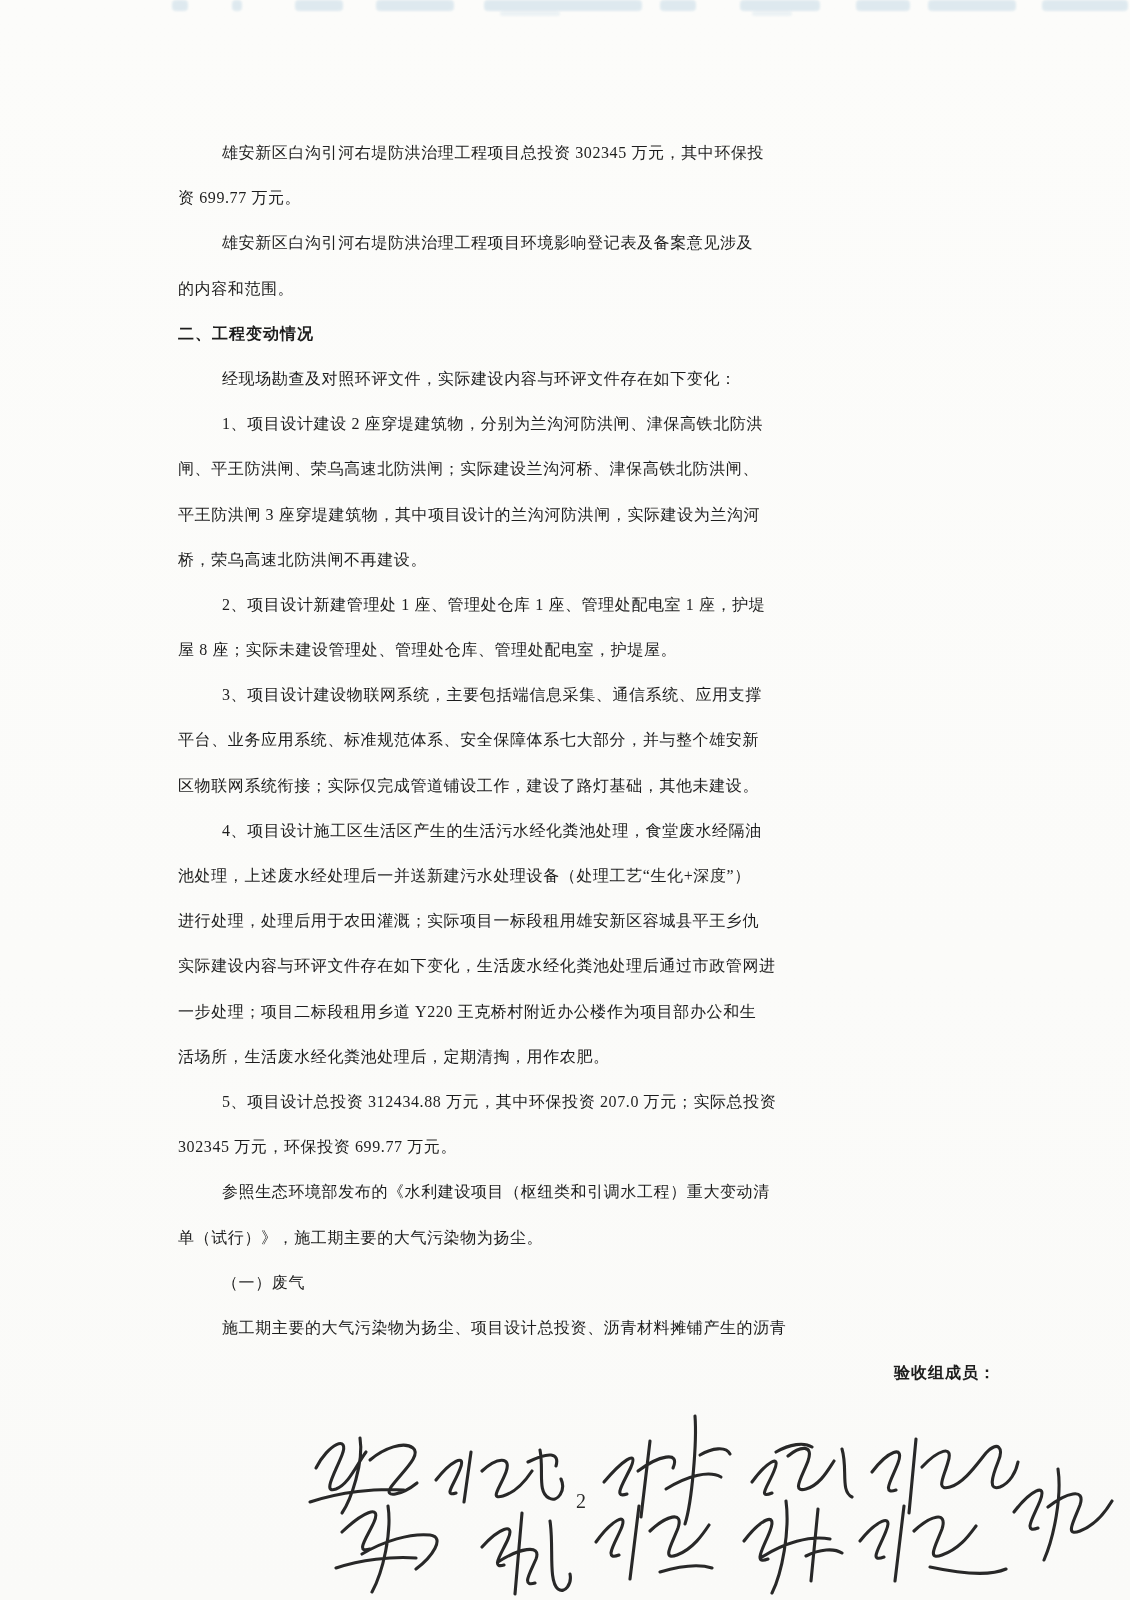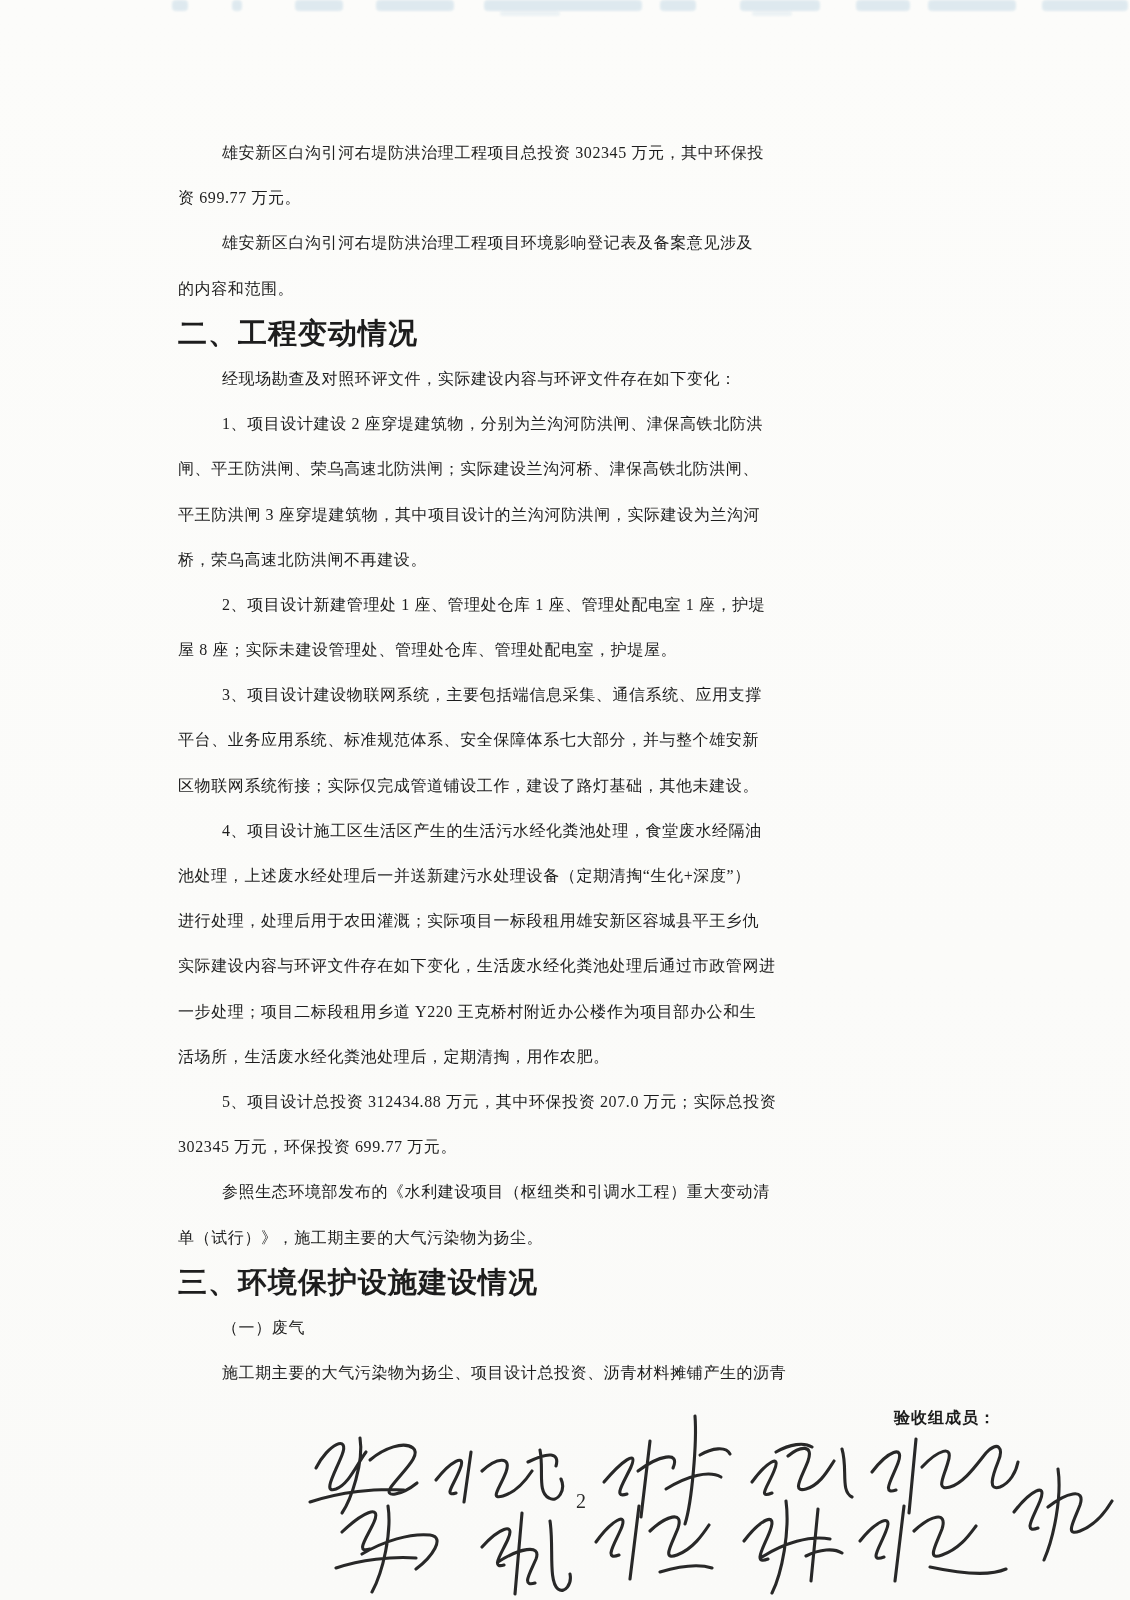--- a/index.html
+++ b/index.html
@@ -32,21 +32,21 @@
     line-height: 45.2px;
     height: 45.2px;
     white-space: nowrap;
     letter-spacing: 0.6px;
   }
   .line.indent { text-indent: 44px; }
   .line.heading {
     font-family: "Liberation Sans", "DejaVu Sans", sans-serif;
     font-weight: 700;
     letter-spacing: 1px;
-    font-size: 29px;
+    font-size: 16px;
   }
   .line.label {
     font-family: "Liberation Sans", "DejaVu Sans", sans-serif;
     font-weight: 600;
     letter-spacing: 1px;
     text-align: right;
   }
 
   .page-number {
     position: absolute; left: 576px; top: 1490px;
@@ -98,30 +98,29 @@
       <div class="line indent fill">1、项目设计建设 2 座穿堤建筑物，分别为兰沟河防洪闸、津保高铁北防洪</div>
       <div class="line flush fill">闸、平王防洪闸、荣乌高速北防洪闸；实际建设兰沟河桥、津保高铁北防洪闸、</div>
       <div class="line flush fill">平王防洪闸 3 座穿堤建筑物，其中项目设计的兰沟河防洪闸，实际建设为兰沟河</div>
       <div class="line flush">桥，荣乌高速北防洪闸不再建设。</div>
       <div class="line indent fill">2、项目设计新建管理处 1 座、管理处仓库 1 座、管理处配电室 1 座，护堤</div>
       <div class="line flush">屋 8 座；实际未建设管理处、管理处仓库、管理处配电室，护堤屋。</div>
       <div class="line indent fill">3、项目设计建设物联网系统，主要包括端信息采集、通信系统、应用支撑</div>
       <div class="line flush fill">平台、业务应用系统、标准规范体系、安全保障体系七大部分，并与整个雄安新</div>
       <div class="line flush fill">区物联网系统衔接；实际仅完成管道铺设工作，建设了路灯基础，其他未建设。</div>
       <div class="line indent fill">4、项目设计施工区生活区产生的生活污水经化粪池处理，食堂废水经隔油</div>
-      <div class="line flush fill">池处理，上述废水经处理后一并送新建污水处理设备（定期清掏“生化+深度”）</div>
+      <div class="line flush fill">池处理，上述废水经处理后一并送新建污水处理设备（处理工艺“生化+深度”）</div>
       <div class="line flush fill">进行处理，处理后用于农田灌溉；实际项目一标段租用雄安新区容城县平王乡仇</div>
       <div class="line flush fill">实际建设内容与环评文件存在如下变化，生活废水经化粪池处理后通过市政管网进</div>
       <div class="line flush fill">一步处理；项目二标段租用乡道 Y220 王克桥村附近办公楼作为项目部办公和生</div>
       <div class="line flush">活场所，生活废水经化粪池处理后，定期清掏，用作农肥。</div>
       <div class="line indent fill">5、项目设计总投资 312434.88 万元，其中环保投资 207.0 万元；实际总投资</div>
       <div class="line flush">302345 万元，环保投资 699.77 万元。</div>
       <div class="line indent fill">参照生态环境部发布的《水利建设项目（枢纽类和引调水工程）重大变动清</div>
       <div class="line flush">单（试行）》，施工期主要的大气污染物为扬尘。</div>
-      <div class="line heading">三、环境保护设施建设情况</div>
       <div class="line indent">（一）废气</div>
       <div class="line indent fill">施工期主要的大气污染物为扬尘、项目设计总投资、沥青材料摊铺产生的沥青</div>
       <div class="line label">验收组成员：</div>
     </main>
 
   <div class="page-number">2</div>
 
   <svg class="signatures" viewBox="0 0 1130 1600" xmlns="http://www.w3.org/2000/svg" aria-hidden="true">
 
     <path d="M316,1468 C328,1444 350,1434 342,1455 C335,1473 322,1494 336,1489 C349,1484 357,1464 366,1452 M360,1438 C364,1462 351,1500 342,1513 M370,1460 C384,1448 404,1441 413,1448 C422,1455 402,1472 391,1487 C383,1499 402,1495 417,1483 M310,1502 C340,1492 376,1488 404,1490"></path>

